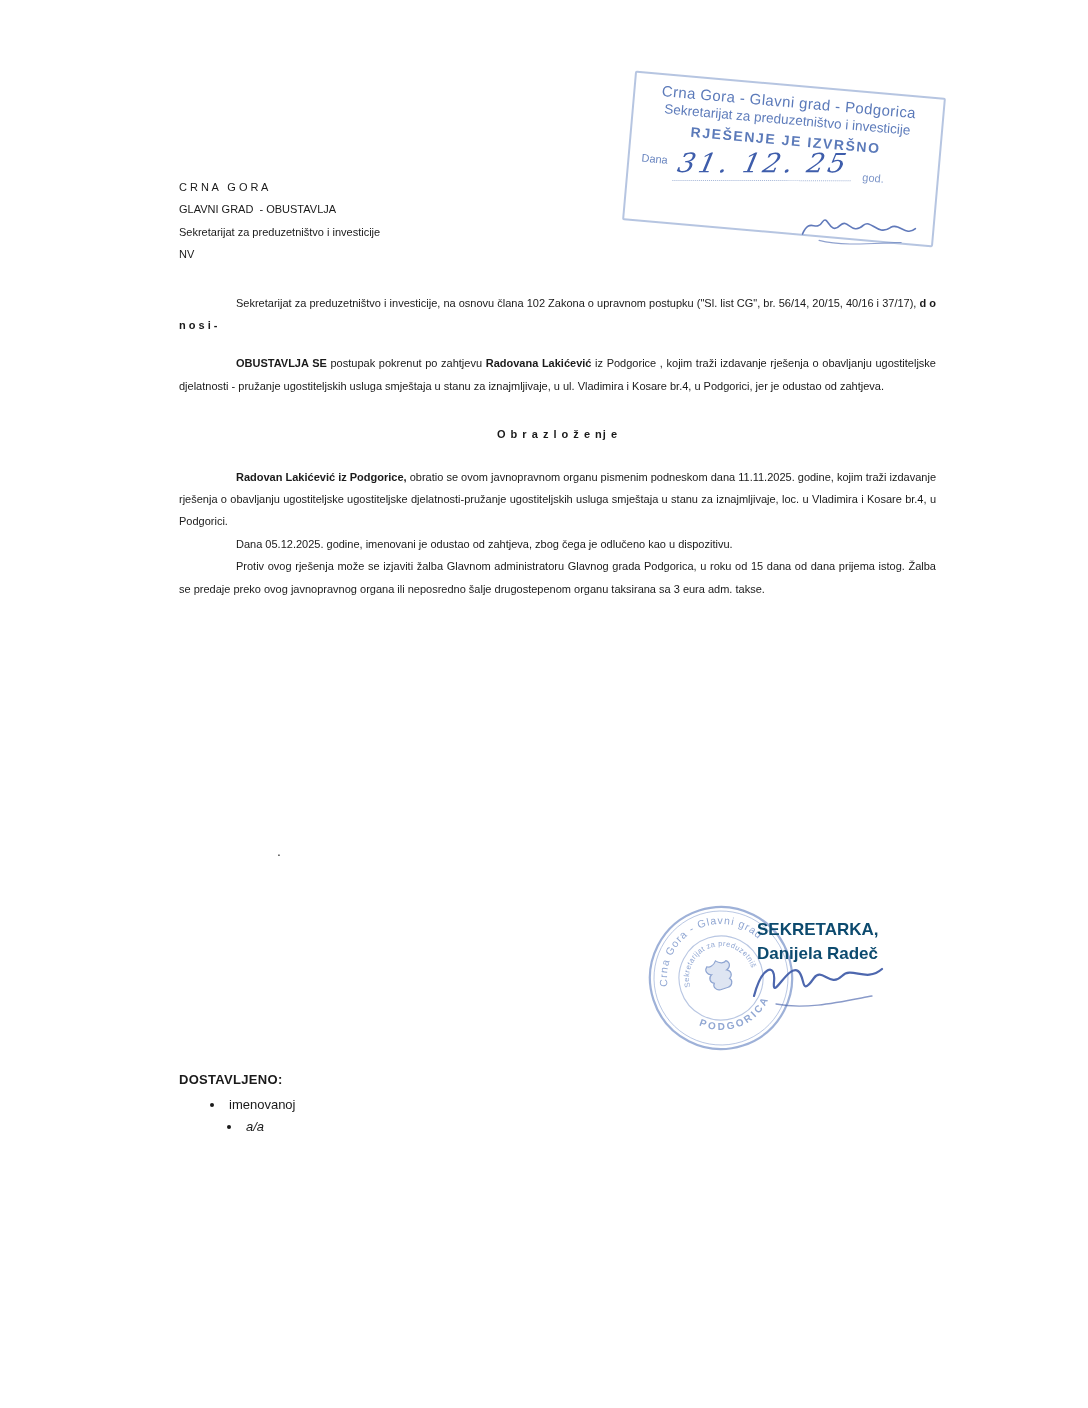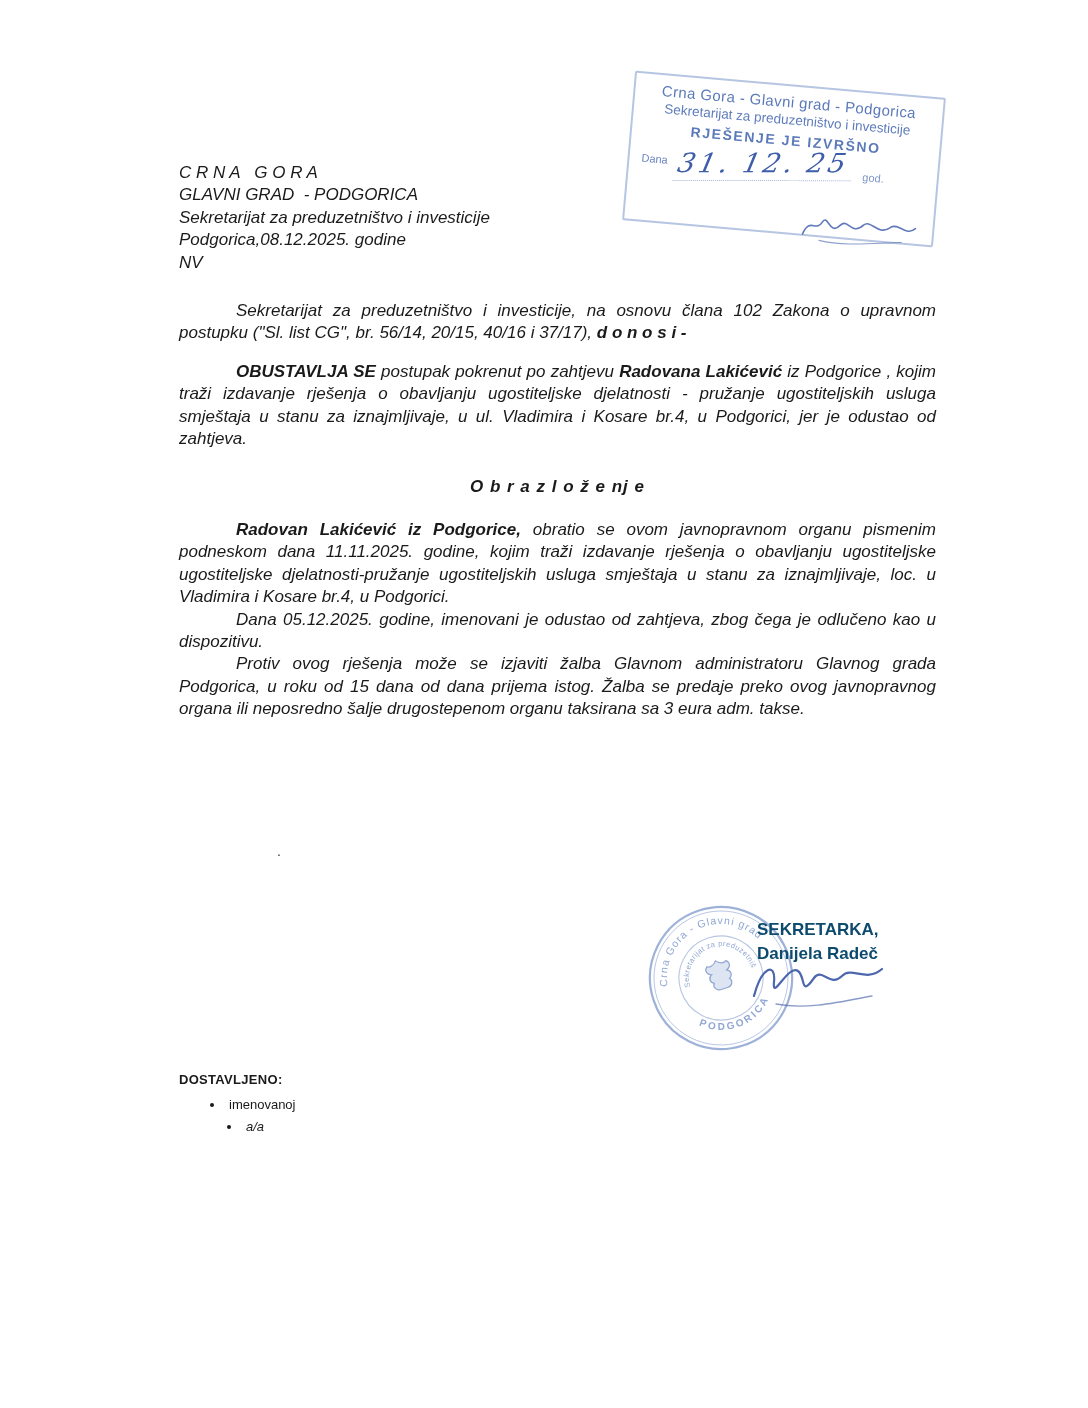--- a/index.html
+++ b/index.html
@@ -3,21 +3,21 @@
 <meta charset="utf-8">
 <style>
   * { margin:0; padding:0; box-sizing:border-box; }
   html,body { background:#ffffff; }
   .page {
     position:relative; width:1088px; height:1408px; background:#ffffff;
     font-family:"Liberation Sans", sans-serif; color:#1a1a1a; overflow:hidden;
   }
 
   
-  .content { position:absolute; left:179px; top:162px; width:757px; font-size:17px; line-height:22.4px;font-style:italic; }
+  .content { position:absolute; left:179px; top:176px; width:757px; font-size:11px; line-height:22.4px; }
   .hdr-line { white-space:pre-wrap; }
   .para { text-align:justify; }
   .indent { text-indent:57px; }
   .intro { margin-top:26px; }
   .doc-title { margin-top:16px; text-align:center; font-weight:bold; letter-spacing:2px; }
   .dispozitiv { margin-top:16px; }
   .section-title { margin-top:26px; text-align:center; font-weight:bold; letter-spacing:1px; }
   .para1 { margin-top:20px; }
   b { font-weight:bold; }
 
@@ -71,23 +71,22 @@
     </div>
     <svg class="ts-signature" width="118" height="34" viewBox="0 0 118 34">
       <path d="M3,24 C9,6 16,22 22,10 C27,2 30,24 40,12 C47,4 52,22 63,10 C70,3 78,20 90,10 C98,4 106,18 115,9" fill="none" stroke="#4462ae" stroke-width="1.6" stroke-linecap="round" opacity="0.85"></path>
       <path d="M20,29 C45,33 75,27 102,24" fill="none" stroke="#4462ae" stroke-width="1.1" stroke-linecap="round" opacity="0.6"></path>
     </svg>
   </div>
 
   <div class="content">
     <div class="header-block">
       <p class="hdr-line">C R N A   G O R A</p>
-      <p class="hdr-line">GLAVNI GRAD  - PODGORICA</p>
+      <p class="hdr-line">GLAVNI GRAD  - OBUSTAVLJA</p>
       <p class="hdr-line">Sekretarijat za preduzetništvo i investicije</p>
-      <p class="hdr-line">Podgorica,08.12.2025. godine</p>
       <p class="hdr-line">NV</p>
     </div>
 
     <p class="para indent intro"><span>Sekretarijat za preduzetništvo i investicije, na osnovu člana 102  Zakona o upravnom postupku  ("Sl. list CG", br. 56/14, 20/15, 40/16 i 37/17), </span><b>d o n o s i -</b></p>
 
 
     <p class="para indent dispozitiv"><b>OBUSTAVLJA SE</b><span> postupak pokrenut po zahtjevu </span><b>Radovana  Lakićević</b><span> iz Podgorice , kojim traži izdavanje rješenja o obavljanju ugostiteljske djelatnosti - pružanje ugostiteljskih usluga smještaja u stanu za iznajmljivaje, u ul. Vladimira i Kosare br.4, u Podgorici, jer je odustao od zahtjeva.</span></p>
 
     <p class="section-title">O b r a z l o ž e nj e</p>
 

